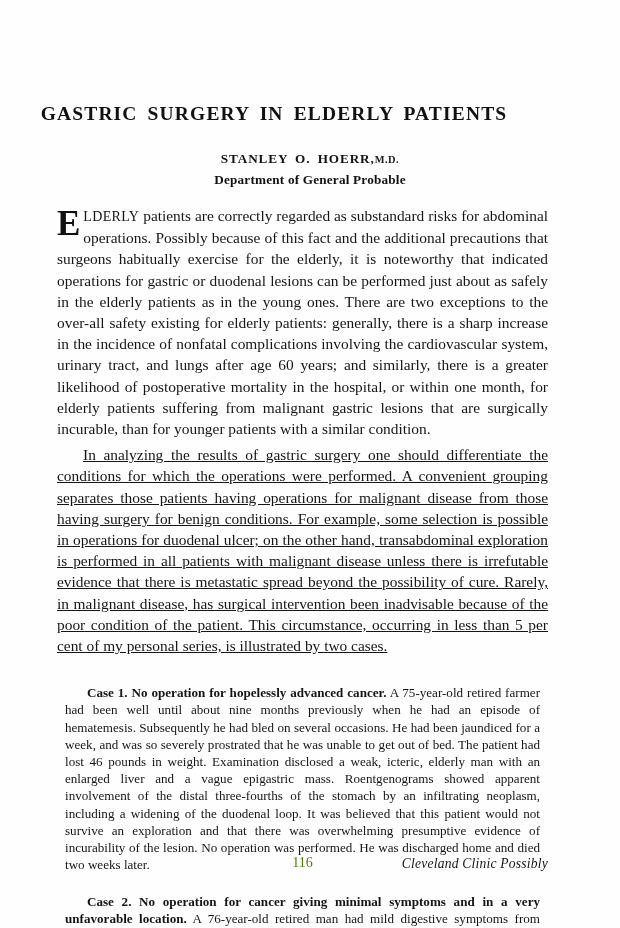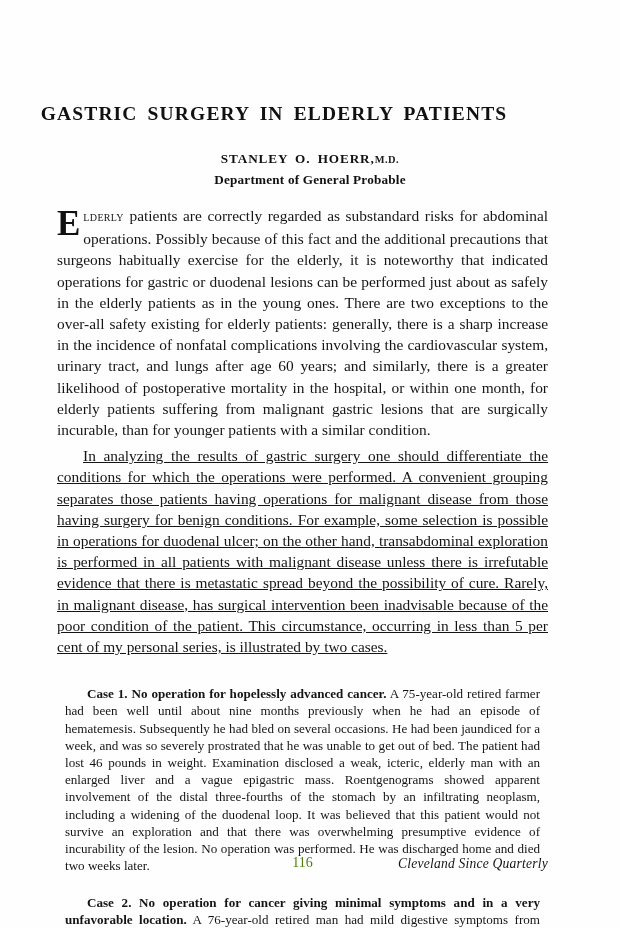--- a/index.html
+++ b/index.html
@@ -103,21 +103,21 @@
     float: left;
     font-size: 35px;
     line-height: 31px;
     font-weight: bold;
     padding: 2px 3px 0 0;
     margin-top: 1px;
     font-family: "Liberation Serif", "DejaVu Serif", serif;
     color: #111;
   }
   .lead-para .smallcaps {
-    font-size: 10px;
+    font-size: 14px;
     letter-spacing: 0.35px;
   }
 
   
   .case-para {
     margin: 8px;
     font-size: 13.1px;
     line-height: 17.2px;
     text-align: justify;
     text-justify: inter-word;
@@ -192,16 +192,16 @@
     <div class="case-block">
       <p class="case-para">
         <span class="case-label">Case 2. No operation for cancer giving minimal symptoms and in a very unfavorable location.</span><span> A 76-year-old retired man had mild digestive symptoms from “gas” for several months before examination. Roentgenograms showed evidence of a malignant neoplasm at the cardiac end of the stomach. Probable metastic nodules were palpated during the digital rectal examination; they were inaccessible to needle biopsy. Since the</span>
       </p>
     </div>
 
   </div>
 
   <div class="footer">
     <span class="page-number">116</span>
-    <span class="journal-name">Cleveland Since Quarterly</span>
+    <span class="journal-name">Cleveland Clinic Possibly</span>
   </div>
 
 </div>
 
 </body></html>

